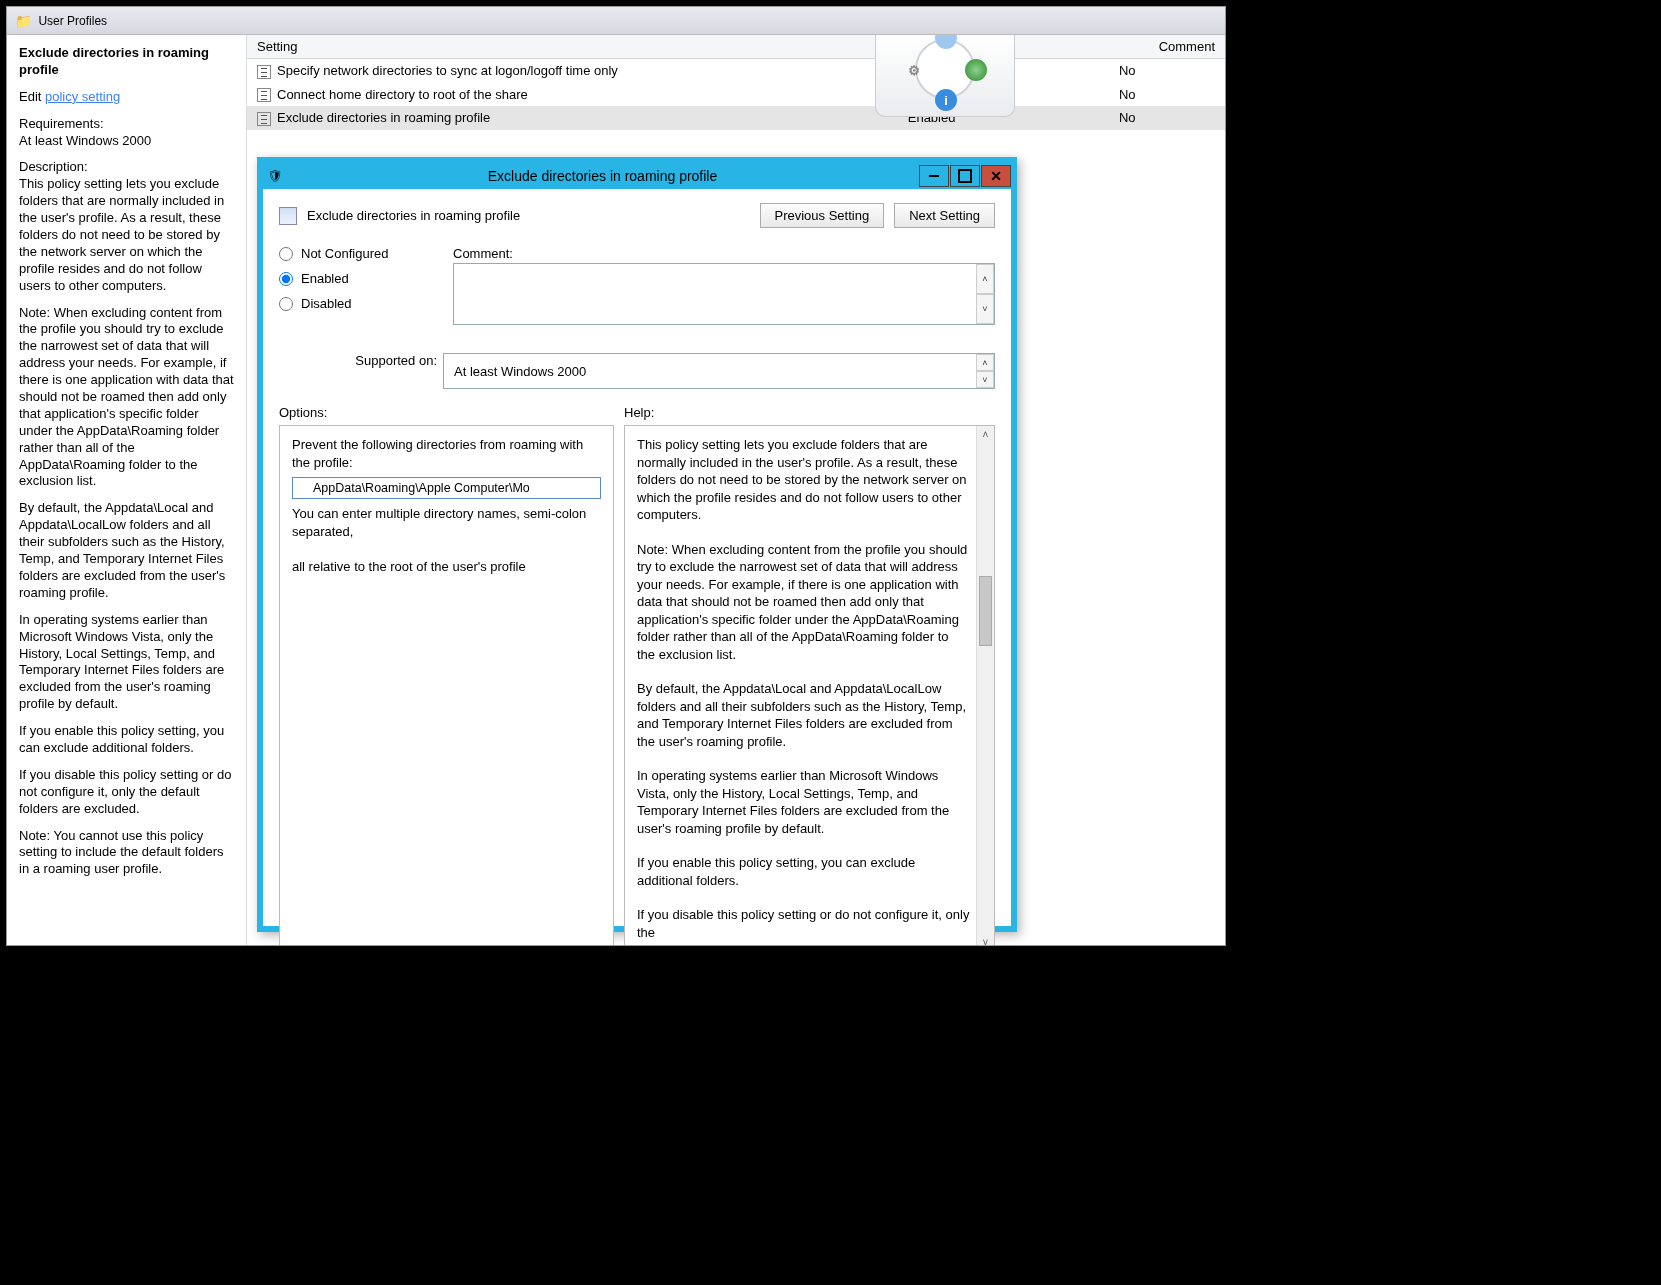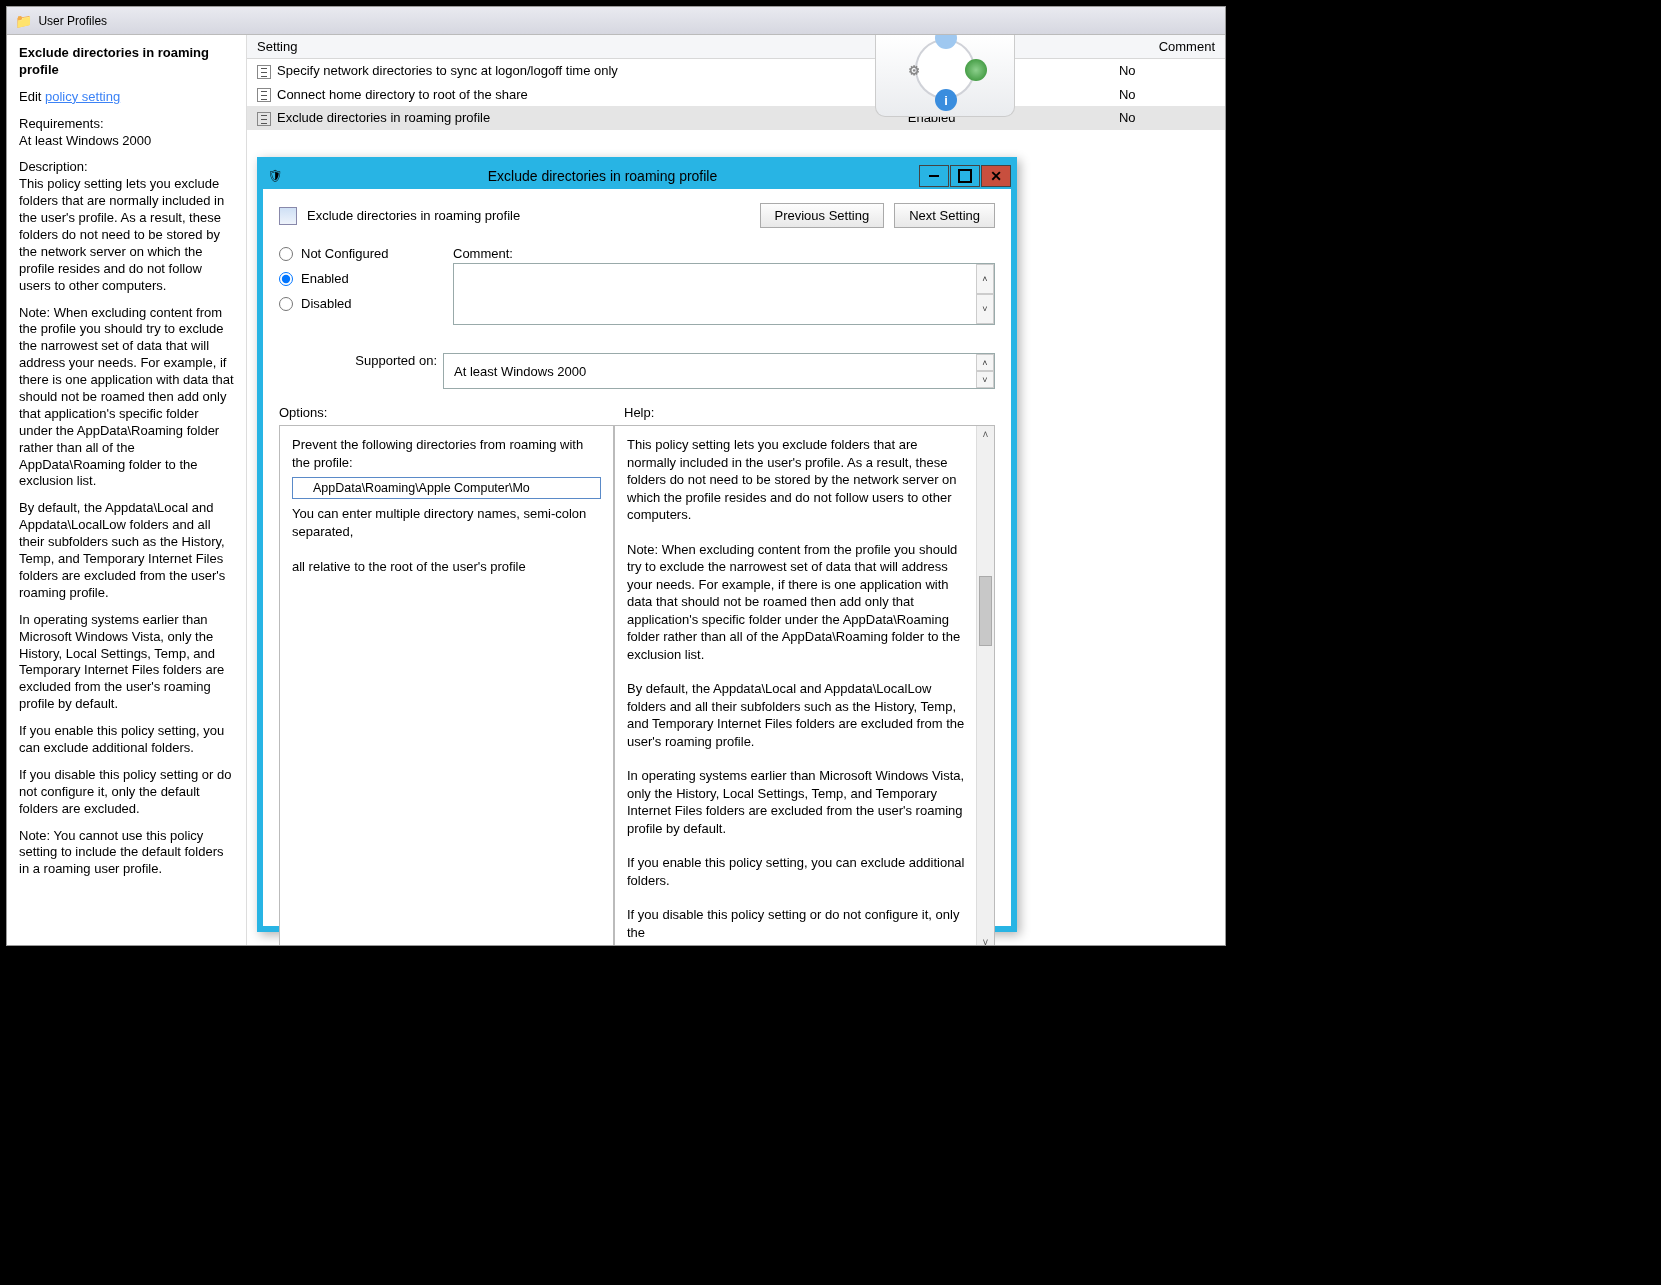--- a/index.html
+++ b/index.html
@@ -49,21 +49,21 @@
   .radios label { display:flex; align-items:center; gap:8px; font-size:13px;}
   .comment-area { flex:1;}
   .field-lbl { font-size:13px; margin-bottom:2px; display:block;}
   .textbox { width:100%; border:1px solid #9aa; height:62px; position:relative; padding:4px;}
   .spin-btns { position:absolute; right:0; top:0; bottom:0; width:18px; display:flex; flex-direction:column;}
   .spin-btns .sb { flex:1; border:1px solid #ccc; background:#f5f5f5; display:flex; align-items:center; justify-content:center; font-size:9px; color:#333; cursor:pointer;}
   .supp-row { display:flex; gap:8px; margin-bottom:14px; margin-left:174px;}
   .col-labels { display:flex; margin-bottom:4px;}
   .col-labels > div { font-size:13px;}
   .col-labels .l1 { width:345px;}
-  .two-panes { flex:1; display:flex; border-top:1px solid #fff;justify-content:space-between;}
+  .two-panes { flex:1; display:flex; gap:10px; border-top:1px solid #fff;justify-content:space-between;}
   .pane { border:1px solid #bbb; padding:10px 12px; font-size:12.5px; line-height:1.35; overflow:hidden; background:#fff; position:relative;}
   .pane.left { width:335px;}
   .pane.right { flex:1; padding-right:24px;}
   .pane.right .scrollbar { position:absolute; right:0; top:0; bottom:0; width:18px; background:#f0f0f0; border-left:1px solid #ddd;}
   .pane.right .scrollbar .thumb { position:absolute; left:2px; right:2px; top:150px; height:70px; background:#c8c8c8; border:1px solid #aaa;}
   .pane.right .scrollbar .arr { position:absolute; left:0; right:0; height:18px; text-align:center; font-size:10px; color:#555; line-height:18px;}
   .pane.right .scrollbar .arr.up { top:0;}
   .pane.right .scrollbar .arr.down { bottom:0;}
   .opt-input { width:100%; border:1px solid #5a8ac8; padding:2px 20px; height:22px; font-size:12.5px; margin:6px 0;}
   input[type=radio]{ width:14px; height:14px;}

